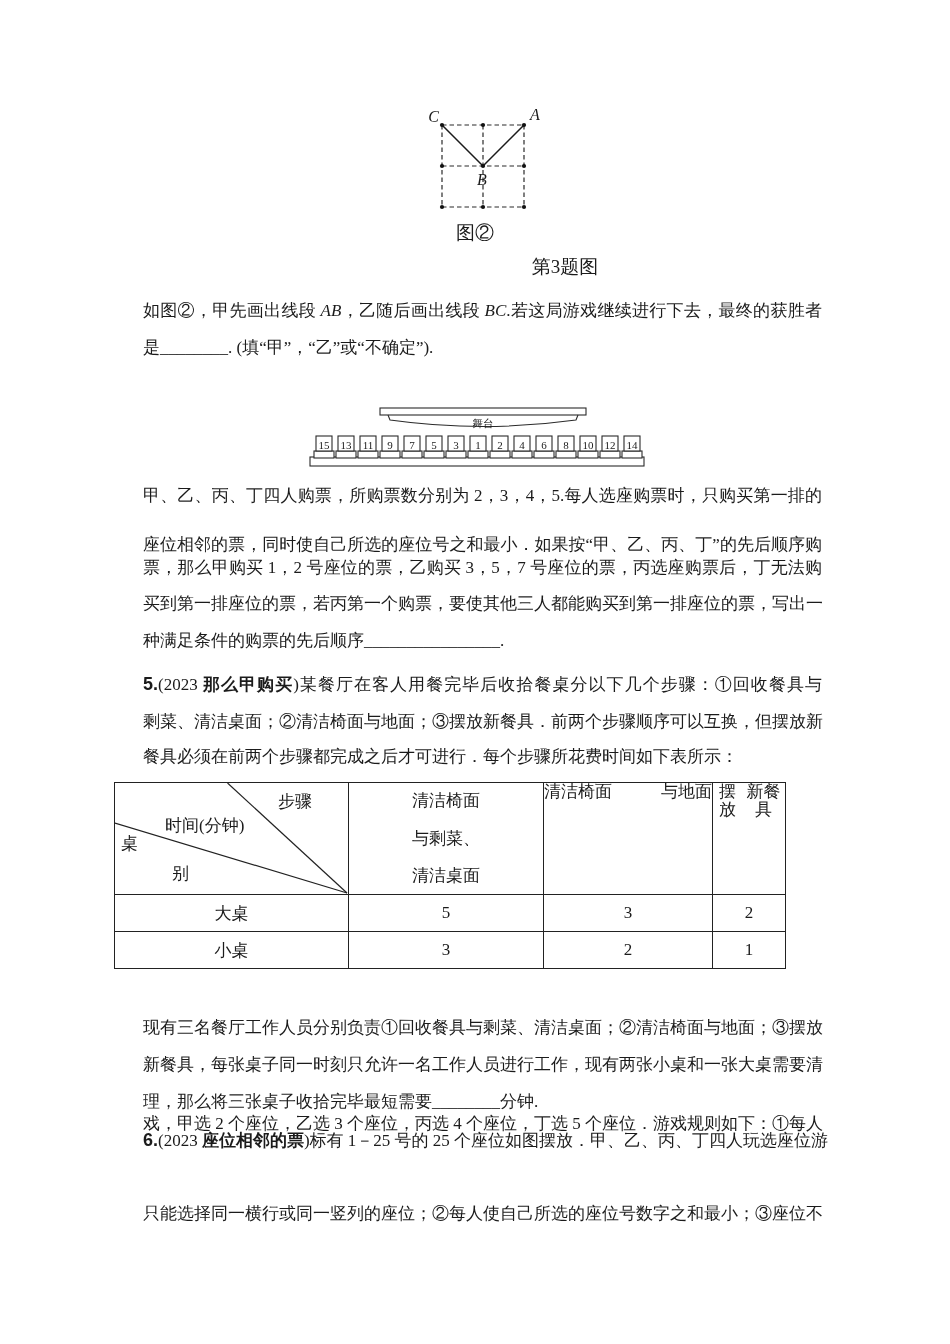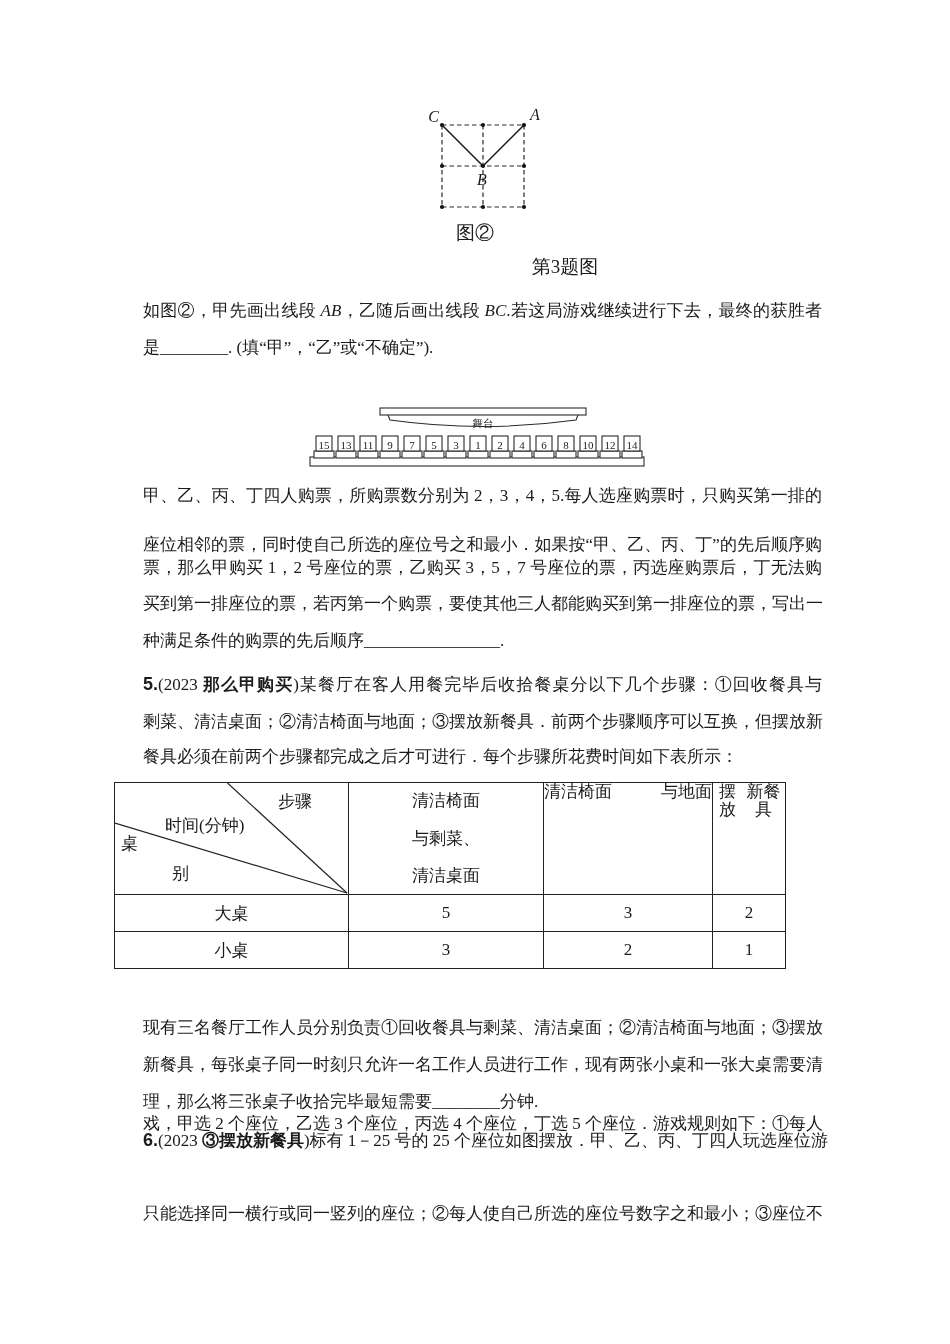--- a/index.html
+++ b/index.html
@@ -206,18 +206,18 @@
         <td class="num">1</td>
       </tr>
     </tbody>
   </table>
 
   <div class="tl jl" style="top:1014px;">现有三名餐厅工作人员分别负责①回收餐具与剩菜、清洁桌面；②清洁椅面与地面；③摆放</div>
   <div class="tl jl" style="top:1051px;">新餐具，每张桌子同一时刻只允许一名工作人员进行工作，现有两张小桌和一张大桌需要清</div>
   <div class="tl" style="top:1088px;">理，那么将三张桌子收拾完毕最短需要________分钟.</div>
 
   <div class="tl jl" style="top:1127px;">
-    <span class="qnum">6.</span><span>(2023 </span><span class="boldsrc">③摆放新餐具</span><span>)标有 1－25 号的 25 个座位如图摆放．甲、乙、丙、丁四人玩选座位游</span>
+    <span class="qnum">6.</span><span>(2023 </span><span class="boldsrc">座位相邻的票</span><span>)标有 1－25 号的 25 个座位如图摆放．甲、乙、丙、丁四人玩选座位游</span>
   </div>
   <div class="tl jl" style="top:1110px;">戏，甲选 2 个座位，乙选 3 个座位，丙选 4 个座位，丁选 5 个座位．游戏规则如下：①每人</div>
   <div class="tl jl" style="top:1200px;">只能选择同一横行或同一竖列的座位；②每人使自己所选的座位号数字之和最小；③座位不</div>
 
 </div>
 
 </body></html>

